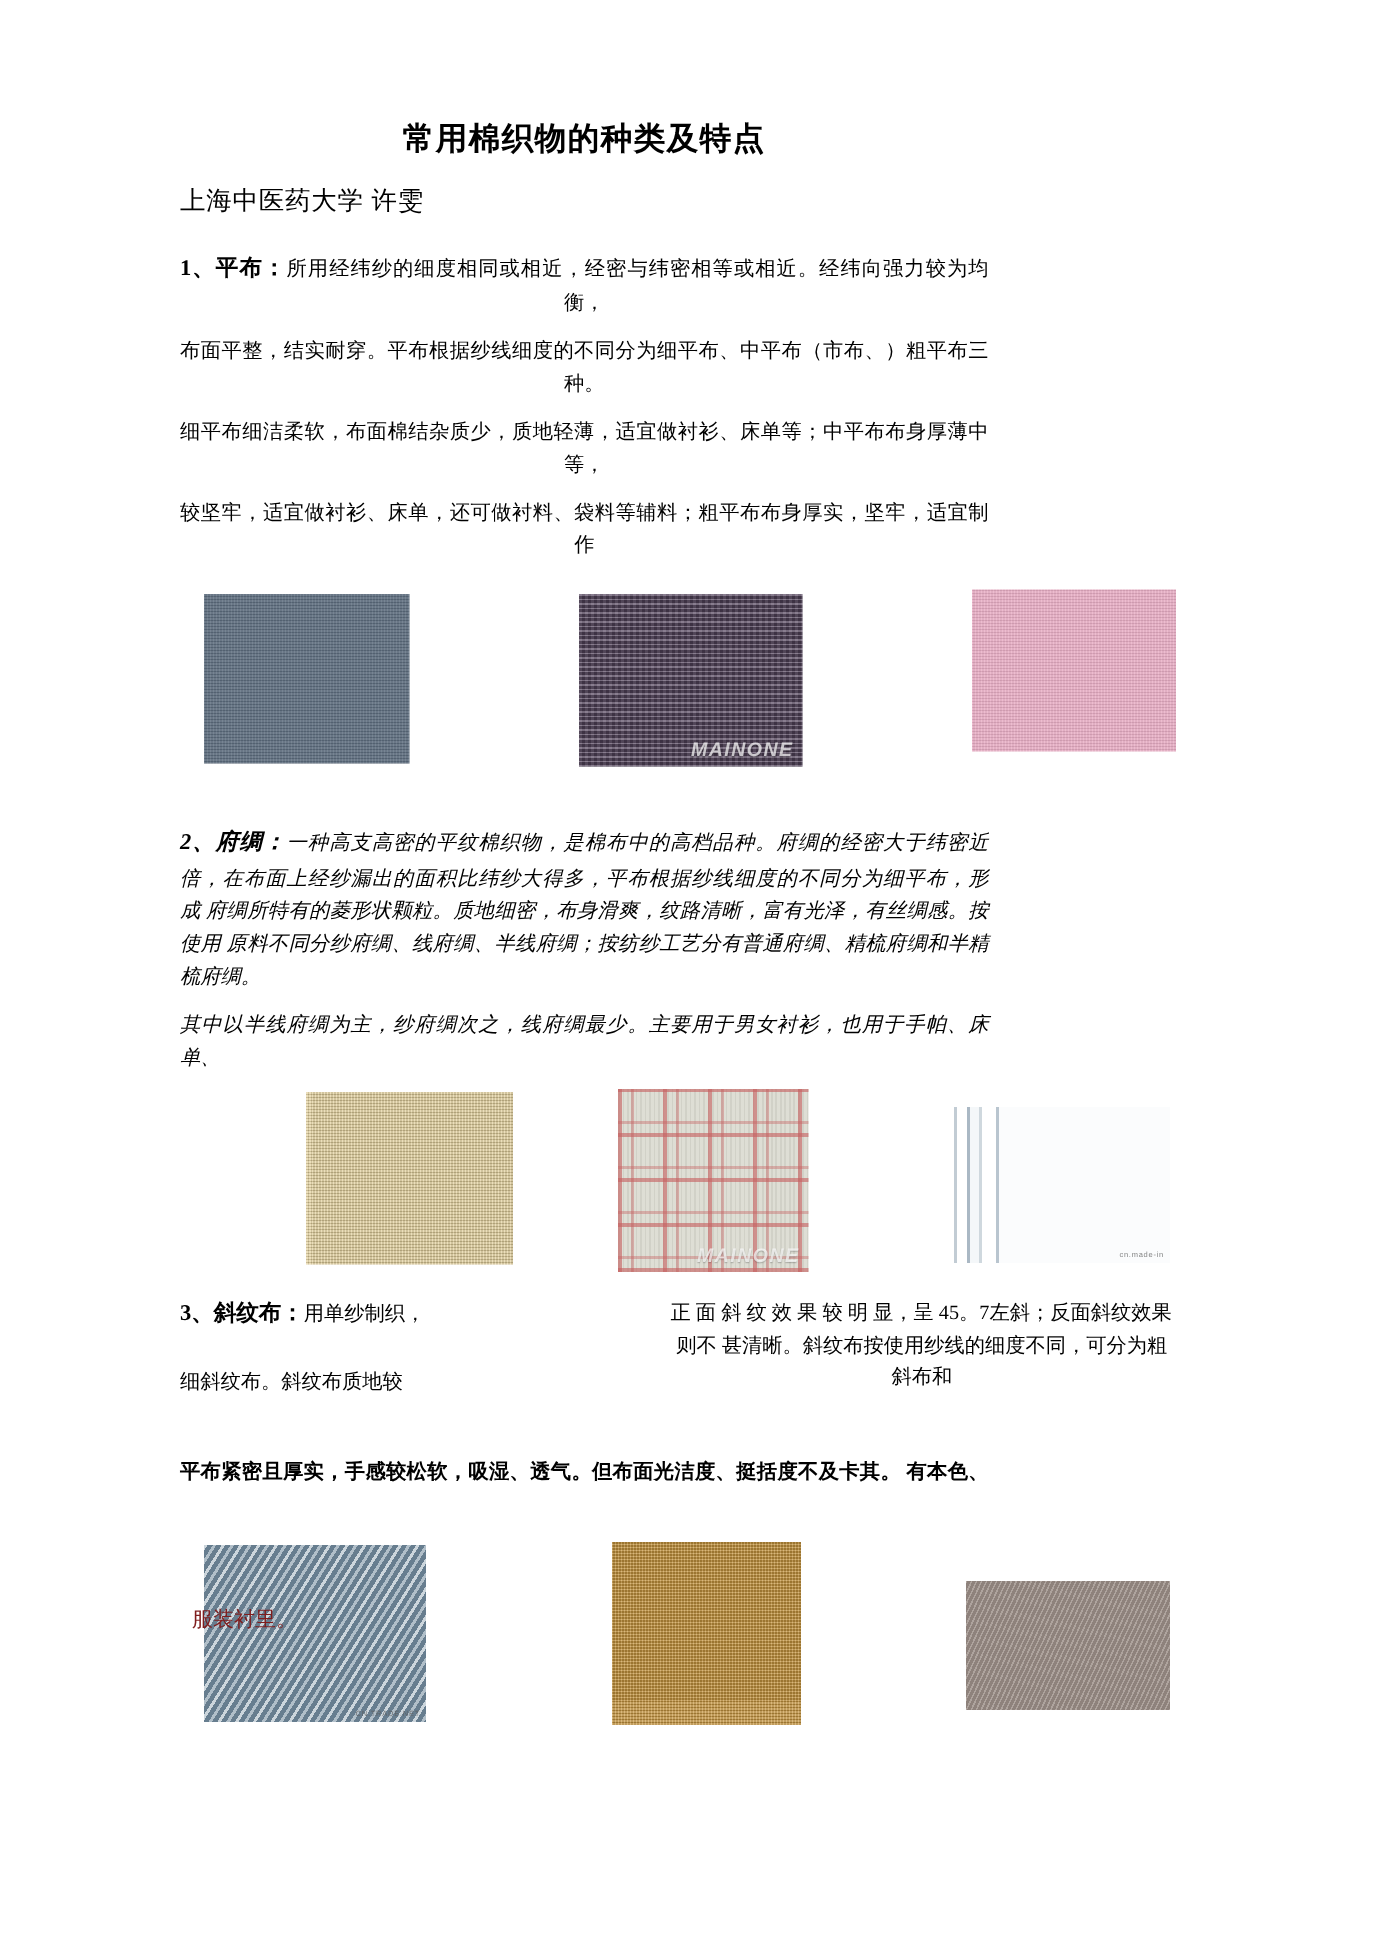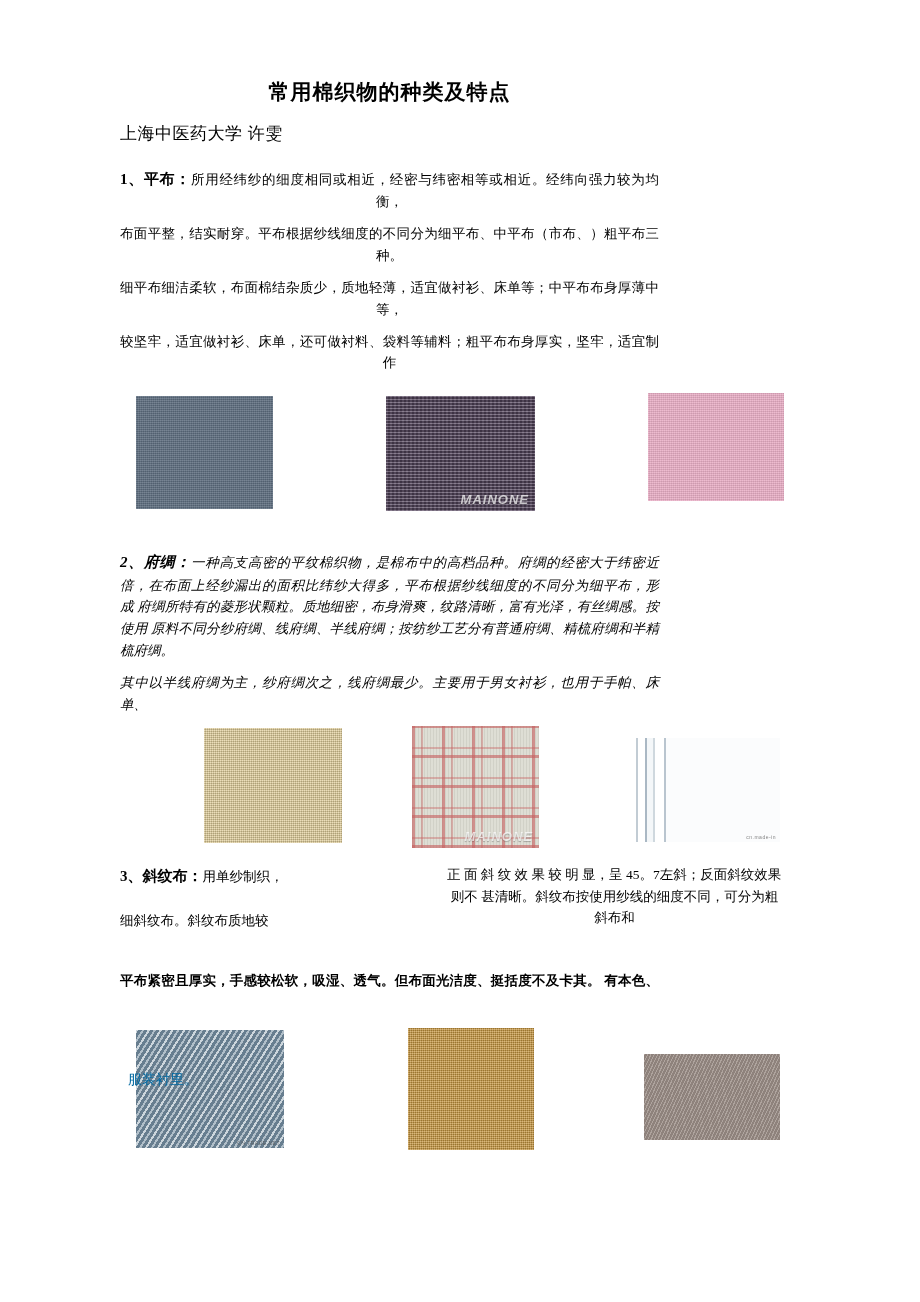--- a/index.html
+++ b/index.html
@@ -93,21 +93,21 @@
     font-family: "Liberation Sans", "DejaVu Sans", sans-serif;
     font-size: 5px;
     letter-spacing: 0.5px;
     color: rgba(90,90,90,0.75);
     pointer-events: none;
   }
   .overlay-text {
     position: absolute;
     font-family: "Liberation Serif", "DejaVu Serif", serif;
     font-size: 14px;
-    color: #0369a1;
+    color: #7f1d1d;
     white-space: nowrap;
   }
 
   
   .tex-plain {
     background-image:
       repeating-linear-gradient(0deg, rgba(255,255,255,0.10) 0 1px, rgba(0,0,0,0.07) 1px 2px),
       repeating-linear-gradient(90deg, rgba(255,255,255,0.07) 0 1px, rgba(0,0,0,0.05) 1px 2px);
   }
   .tex-rib {

